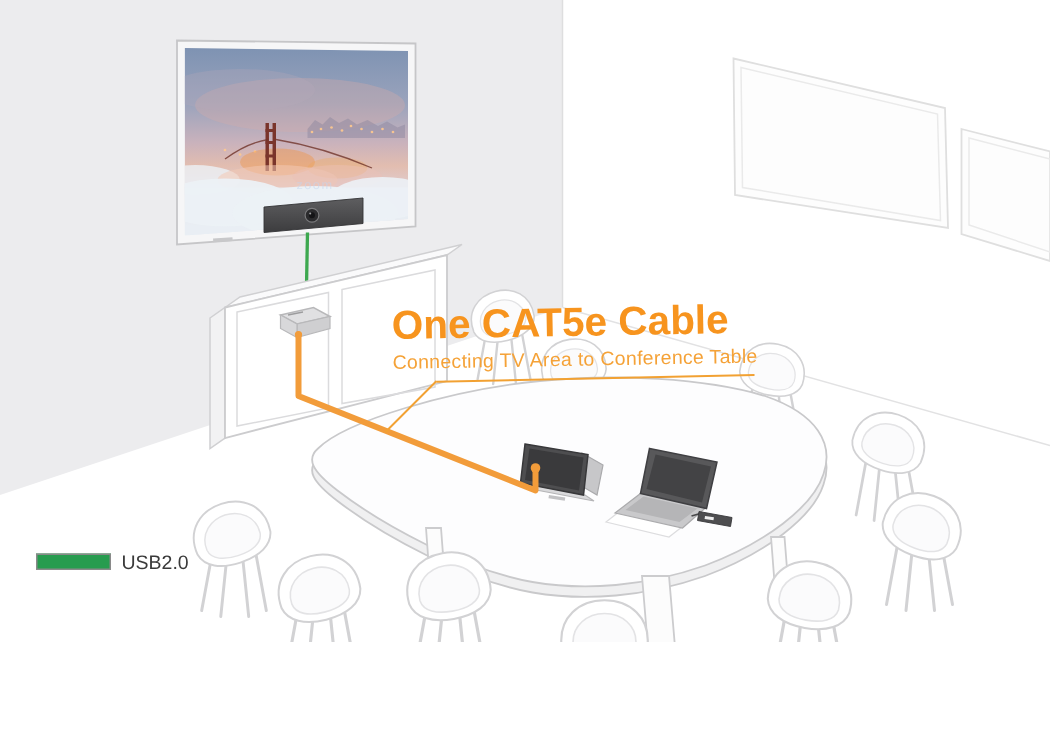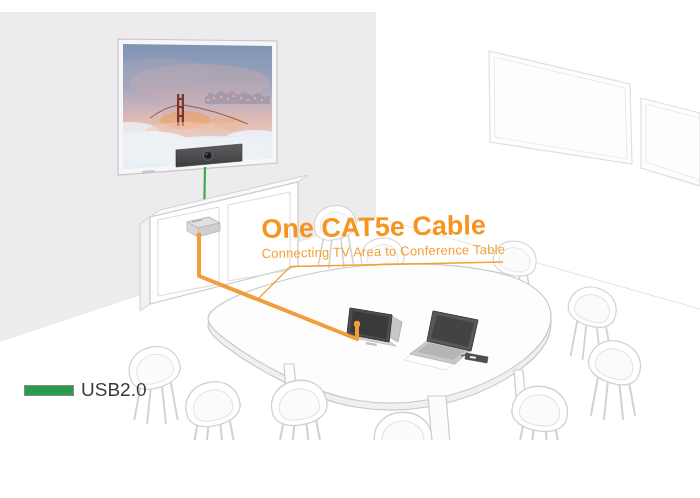--- a/index.html
+++ b/index.html
@@ -1,28 +1,28 @@
 <!DOCTYPE html>
 <html><head>
 <meta charset="utf-8">
 <style>
   html,body{margin:0;padding:0;background:#fff;}
   .stage{position:relative;width:700px;height:428px;background:#ffffff;overflow:hidden;
-         font-family:"Liberation Sans",sans-serif;margin-top:12px;}
+         font-family:"Liberation Sans",sans-serif;}
   .scene{position:absolute;left:0;top:0;}
   .title-block{position:absolute;left:261px;top:203px;transform:rotate(-1deg);
                transform-origin:left top;pointer-events:none;}
   .heading{font-size:27px;font-weight:bold;color:#F7941E;line-height:1.05;white-space:nowrap;}
   .subheading{font-size:13px;color:#F5A237;margin-top:3px;letter-spacing:.2px;white-space:nowrap;}
   .legend{position:absolute;left:24px;top:367px;}
   .legend-row{display:flex;align-items:center;margin-bottom:6px;}
   .swatch{width:50px;height:11px;border:1px solid #8A8A8A;margin-right:7px;box-sizing:border-box;}
   .sw-green{background:#279C4F;}
   .sw-orange{background:#F7A21E;}
-  .legend-label{font-size:19px;color:#3A3A3A;}
+  .legend-label{font-size:13px;color:#3A3A3A;}
 </style>
 </head>
 <body>
 
 <div class="stage">
 
 <svg class="scene" width="700" height="498" viewBox="0 0 700 498" xmlns="http://www.w3.org/2000/svg">
   <defs>
     <linearGradient id="sky" x1="0" y1="0" x2="0" y2="1">
       <stop offset="0" stop-color="#7D92B2"></stop>

